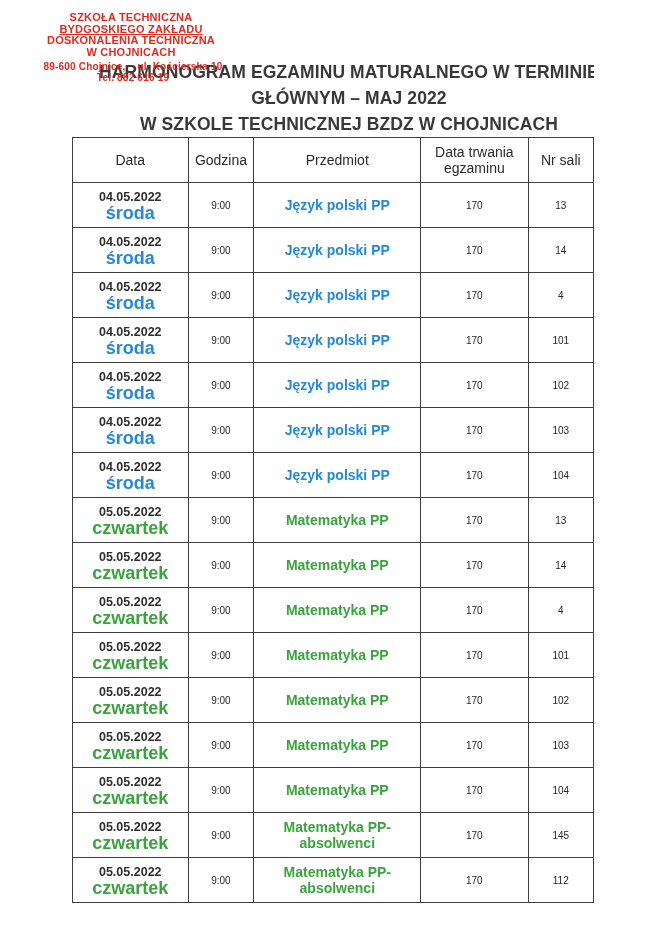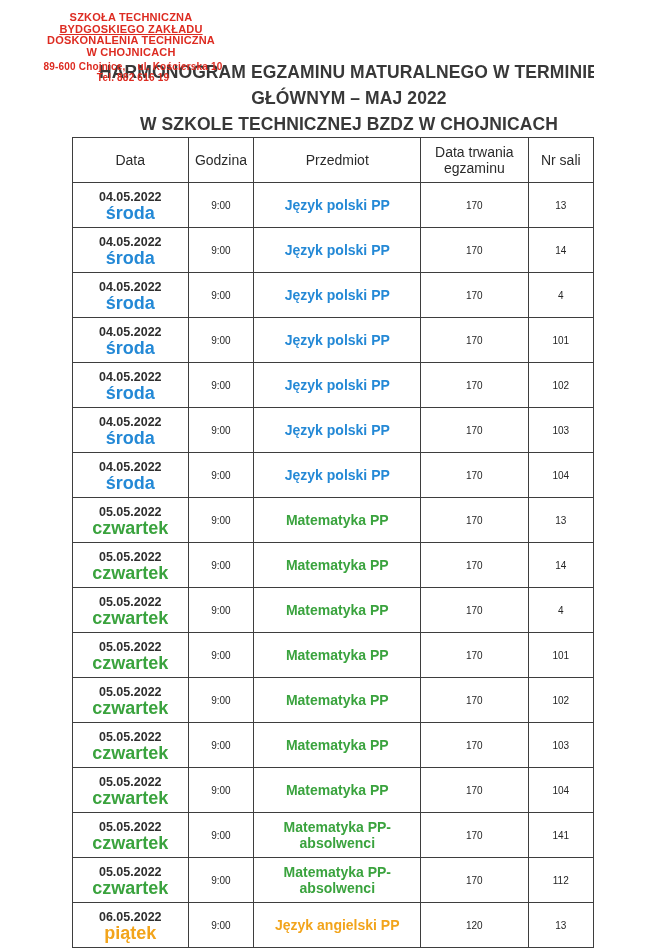--- a/index.html
+++ b/index.html
@@ -304,41 +304,31 @@
   </tr>
 
   <tr>
     <td>
       <div class="cell-date">05.05.2022</div>
       <div class="cell-day" style="color: rgb(58, 163, 62);">czwartek</div>
     </td>
     <td class="plain">9:00</td>
     <td class="subject" style="color: rgb(58, 163, 62);">Matematyka PP-absolwenci</td>
     <td class="plain">170</td>
-    <td class="plain">141</td>
+    <td class="plain">145</td>
   </tr>
 
   <tr>
     <td>
       <div class="cell-date">05.05.2022</div>
       <div class="cell-day" style="color: rgb(58, 163, 62);">czwartek</div>
     </td>
     <td class="plain">9:00</td>
     <td class="subject" style="color: rgb(58, 163, 62);">Matematyka PP-absolwenci</td>
     <td class="plain">170</td>
     <td class="plain">112</td>
   </tr>
 
-  <tr>
-    <td>
-      <div class="cell-date">06.05.2022</div>
-      <div class="cell-day" style="color: rgb(242, 164, 27);">piątek</div>
-    </td>
-    <td class="plain">9:00</td>
-    <td class="subject" style="color: rgb(242, 164, 27);">Język angielski PP</td>
-    <td class="plain">120</td>
-    <td class="plain">13</td>
-  </tr>
 </tbody>
     </table>
   </div>
 
 </div>
 
 </body></html>

